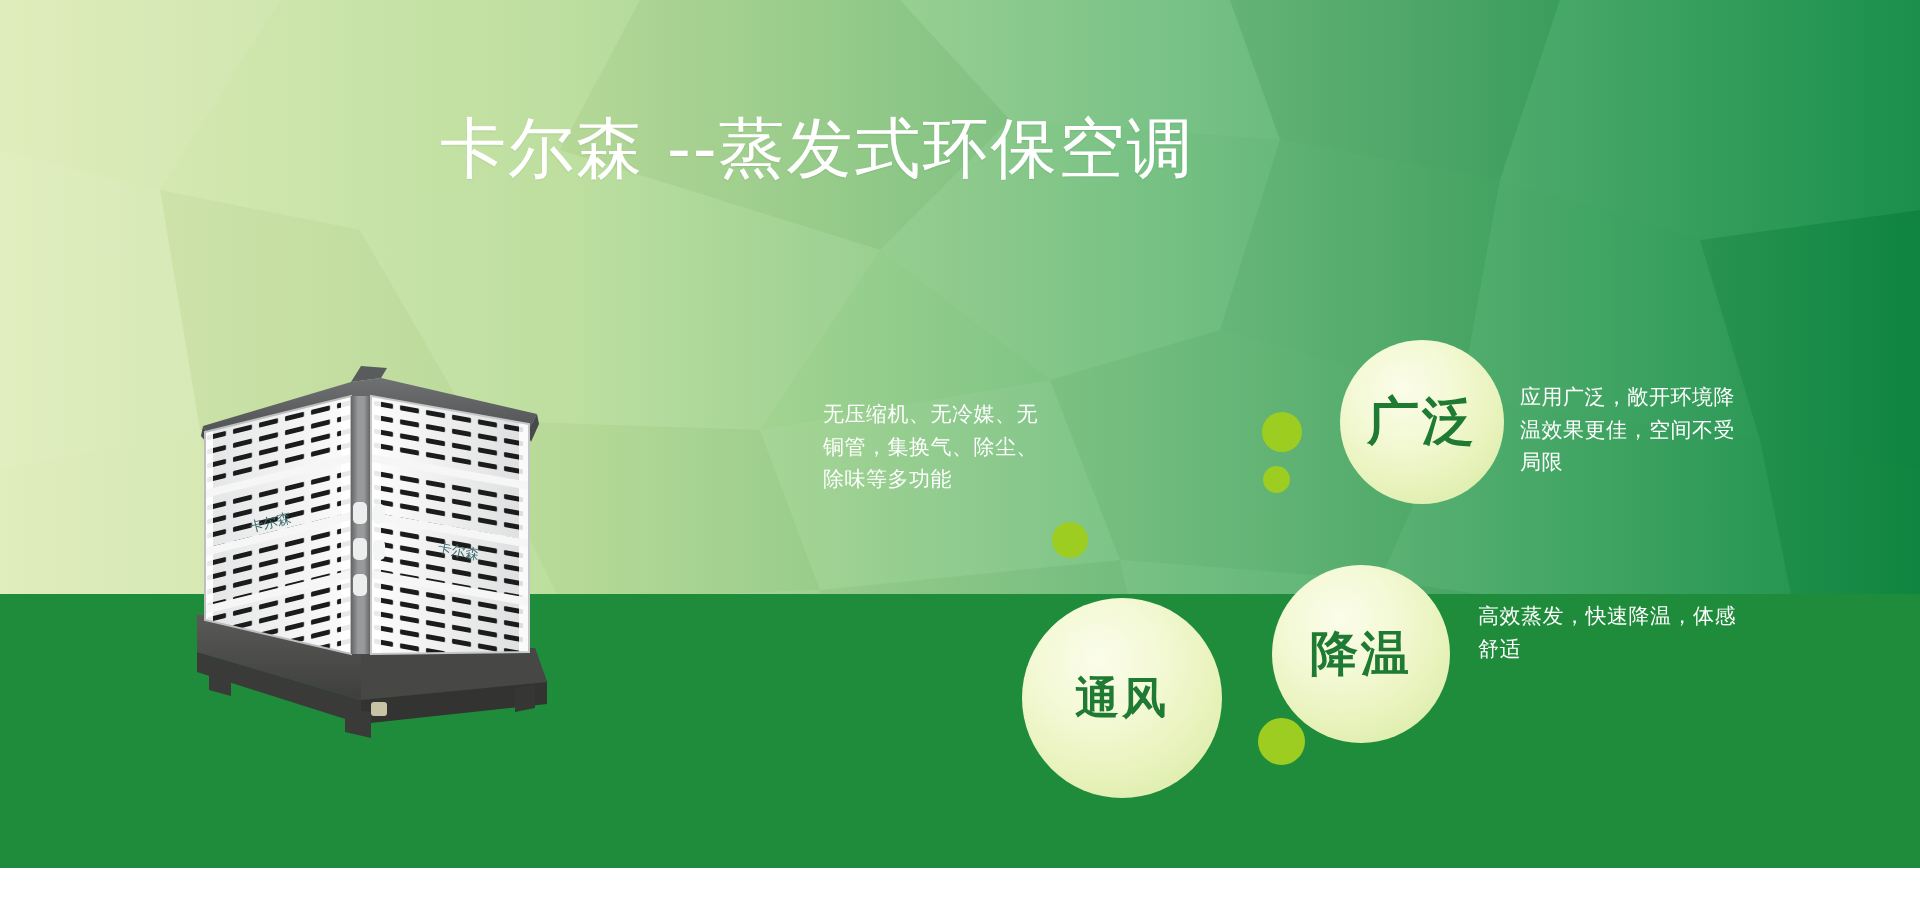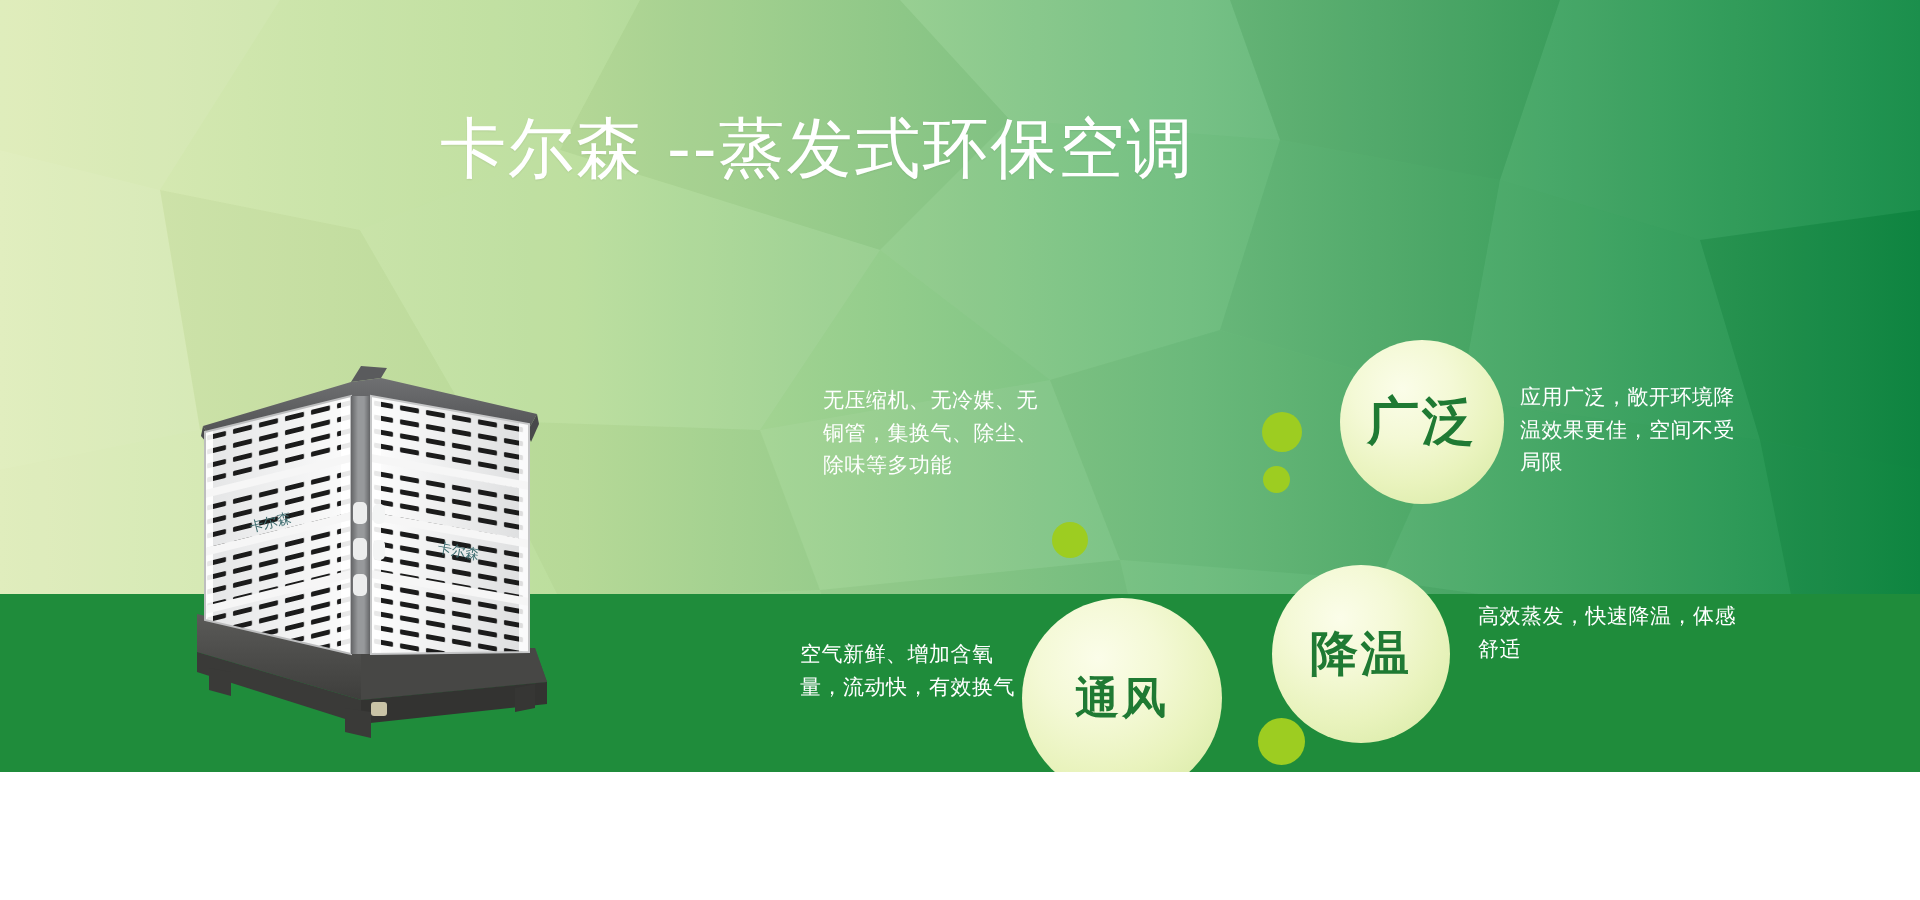--- a/index.html
+++ b/index.html
@@ -8,21 +8,21 @@
     padding: 0;
     background: #ffffff;
   }
   body {
     font-family: "DejaVu Sans", "Liberation Sans", sans-serif;
   }
 
   #banner {
     position: relative;
     width: 1920px;
-    height: 772px;
+    height: 868px;
     overflow: hidden;
     background: #3fa55c;
   }
 
   
   .bg-svg {
     position: absolute;
     left: 0; top: 0;
     width: 1920px;
     height: 900px;
@@ -109,21 +109,21 @@
   .dot.d4 { left: 1258px; top: 718px; width: 47px; height: 47px; }
 
   
   .desc {
     position: absolute;
     color: #ffffff;
     font-size: 21px;
     line-height: 1.55;
     letter-spacing: 0.5px;
   }
-  .desc.d-top-left   { left: 823px;  top: 384px; width: 235px; }
+  .desc.d-top-left   { left: 823px;  top: 398px; width: 235px; }
   .desc.d-top-right  { left: 1520px; top: 381px; width: 235px; }
   .desc.d-bot-left   { left: 800px;  top: 638px; width: 215px; }
   .desc.d-bot-right  { left: 1478px; top: 600px; width: 260px; }
 </style>
 </head>
 <body>
 
 <div id="banner">
 
   <svg class="bg-svg" viewBox="0 0 1920 900" preserveAspectRatio="none">
@@ -273,16 +273,15 @@
   <div class="dot d2"></div>
   <div class="dot d3"></div>
   <div class="dot d4"></div>
 
   <div class="bubble b-guangfan">广泛</div>
   <div class="bubble b-tongfeng">通风</div>
   <div class="bubble b-jiangwen">降温</div>
 
   <div class="desc d-top-left">无压缩机、无冷媒、无铜管，集换气、除尘、除味等多功能</div>
   <div class="desc d-top-right">应用广泛，敞开环境降温效果更佳，空间不受局限</div>
-  <div class="desc d-bot-left">空气新鲜、增加含氧量，流动快，有效换气</div>
   <div class="desc d-bot-right">高效蒸发，快速降温，体感舒适</div>
 
 </div>
 
 </body></html>

